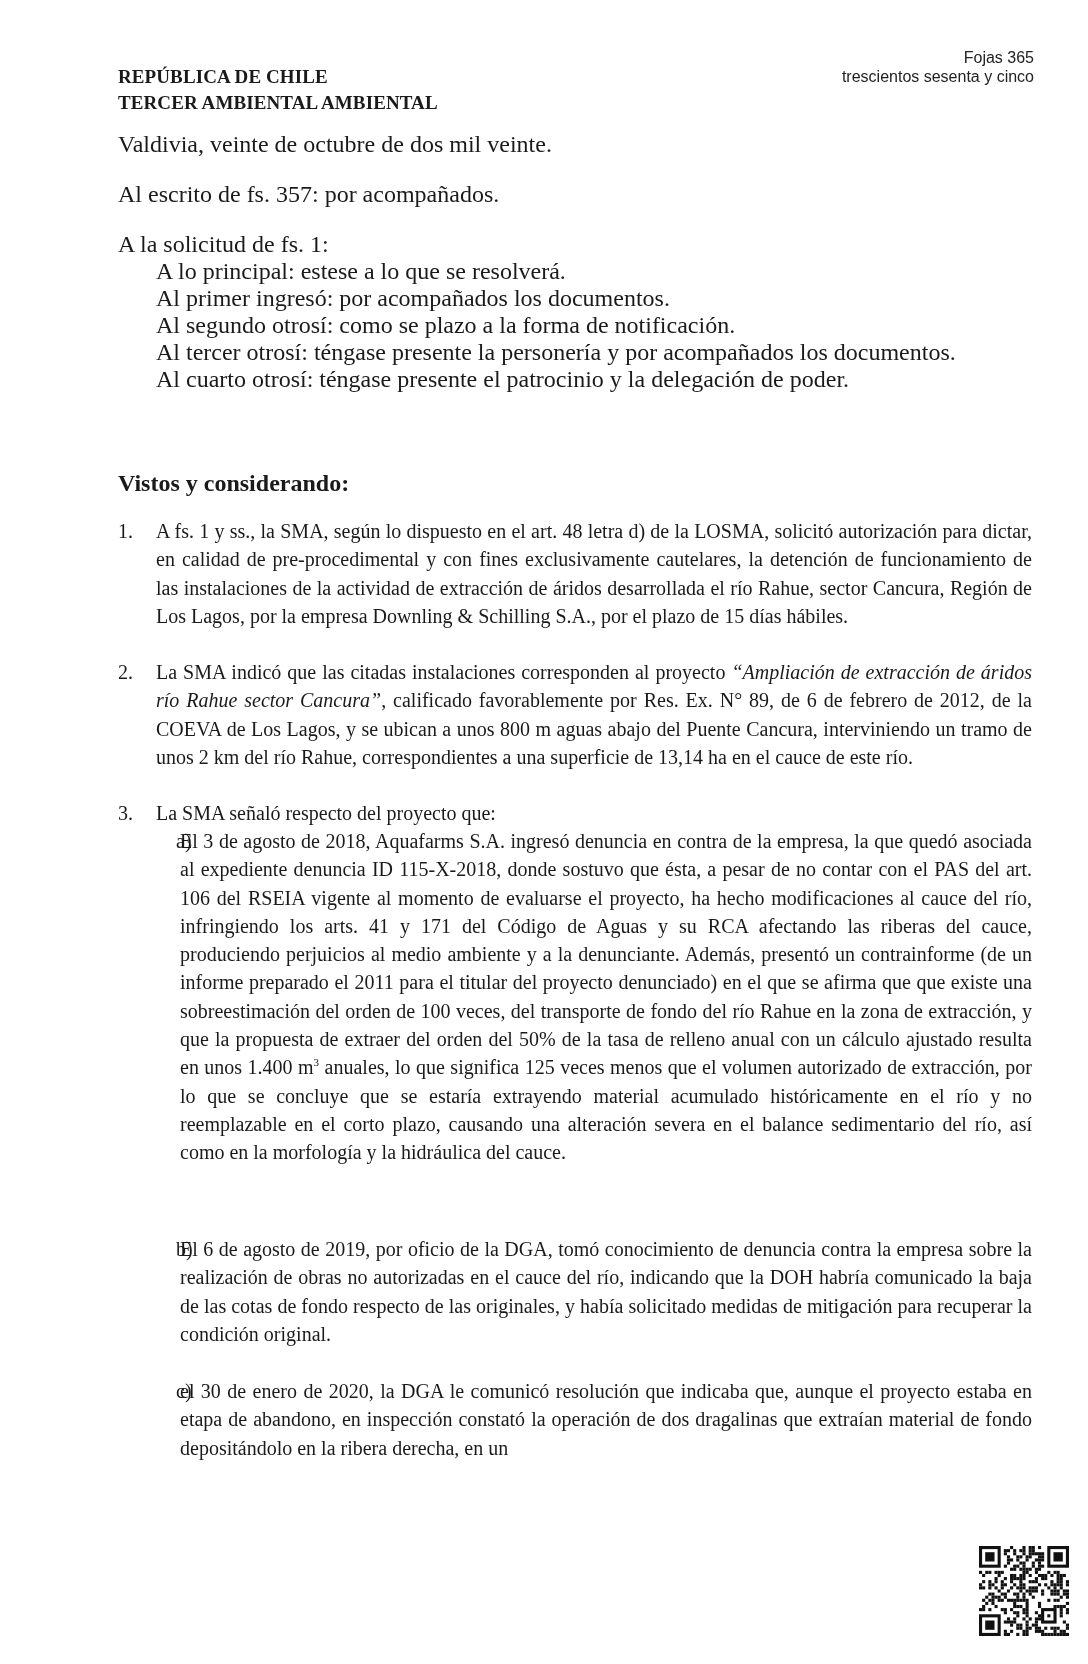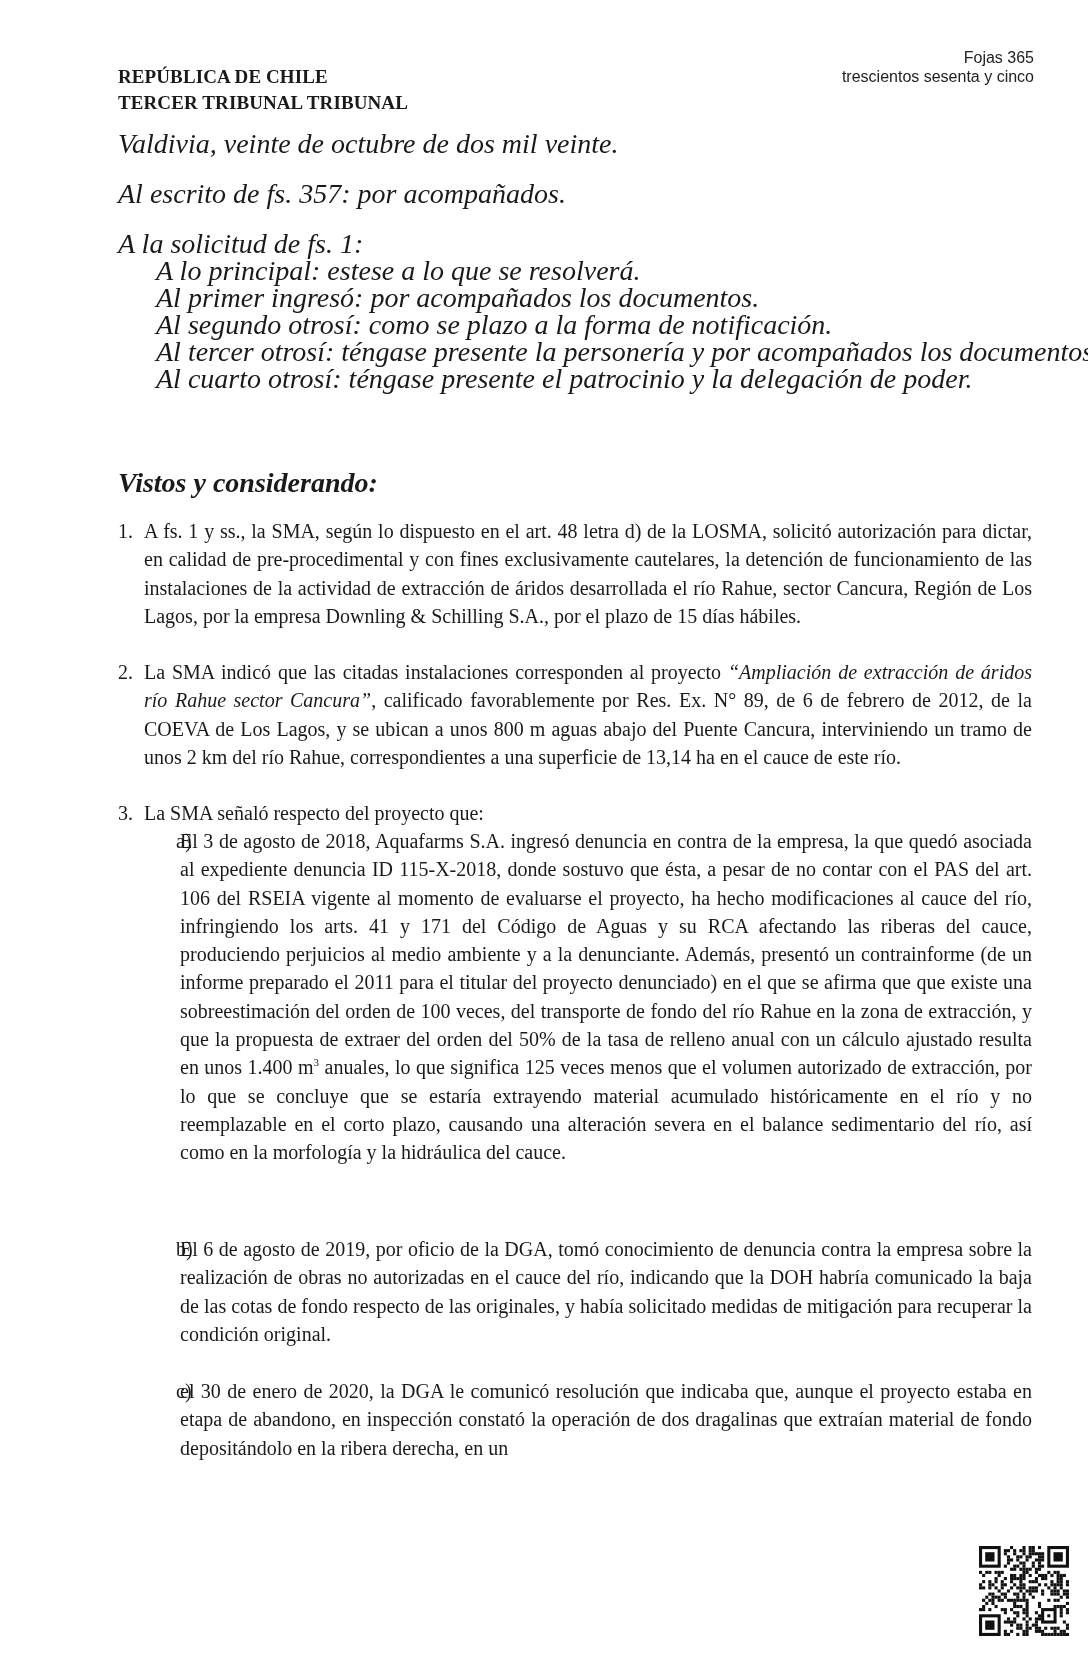--- a/index.html
+++ b/index.html
@@ -11,28 +11,28 @@
   .page { position: absolute; left: 4px; top: 0; width: 1088px; height: 1456px; }
   .fojas {
     position: absolute; right: 58px; top: 48px; text-align: right;
     font-family: "Liberation Sans", "DejaVu Sans", sans-serif;
     font-size: 16px; line-height: 19px; color: #222;
   }
   .header {
     position: absolute; left: 114px; top: 64px;
     font-weight: bold; font-size: 19px; line-height: 26px; letter-spacing: 0.1px;
   }
-  .t { position: absolute; left: 114px; font-size: 28px; line-height: 28px; white-space: nowrap; font-style: italic; }
+  .t { position: absolute; left: 114px; font-size: 24px; line-height: 28px; white-space: nowrap; }
   .ind { left: 152px; }
   .bold { font-weight: bold; }
   .item {
     position: absolute; left: 114px; width: 914px; font-size: 20px; line-height: 28.3px;
   }
   .item .num { position: absolute; left: 0; top: 0; }
-  .item .body { margin-left: 26px; text-align: justify; }
+  .item .body { margin-left: 38px; text-align: justify; }
   .sub {
     position: absolute; left: 152px; width: 876px; font-size: 20px; line-height: 28.3px;
   }
   .sub .num { position: absolute; left: 20px; top: 0; }
   .sub .body { margin-left: 24px; text-align: justify; }
   sup { font-size: 11px; line-height: 0; }
   .qr {
     position: absolute; left: 975px; top: 1546px; width: 90px; height: 90px;
   }
 </style>
@@ -41,21 +41,21 @@
 
 <div class="page">
 
   <div class="fojas">
     <div>Fojas 365</div>
     <div>trescientos sesenta y cinco</div>
   </div>
 
   <div class="header">
     <div>REPÚBLICA DE CHILE</div>
-    <div>TERCER TRIBUNAL TRIBUNAL</div>
+    <div>TERCER AMBIENTAL AMBIENTAL</div>
   </div>
 
   <div class="t" style="top:130px">Valdivia, veinte de octubre de dos mil veinte.</div>
   <div class="t" style="top:180px">Al escrito de fs. 357: por acompañados.</div>
 
   <div class="t" style="top:230px">A la solicitud de fs. 1:</div>
   <div class="t ind" style="top:257px">A lo principal: estese a lo que se resolverá.</div>
   <div class="t ind" style="top:284px">Al primer ingresó: por acompañados los documentos.</div>
   <div class="t ind" style="top:311px">Al segundo otrosí: como se plazo a la forma de notificación.</div>
   <div class="t ind" style="top:365px">Al cuarto otrosí: téngase presente el patrocinio y la delegación de poder.</div>

